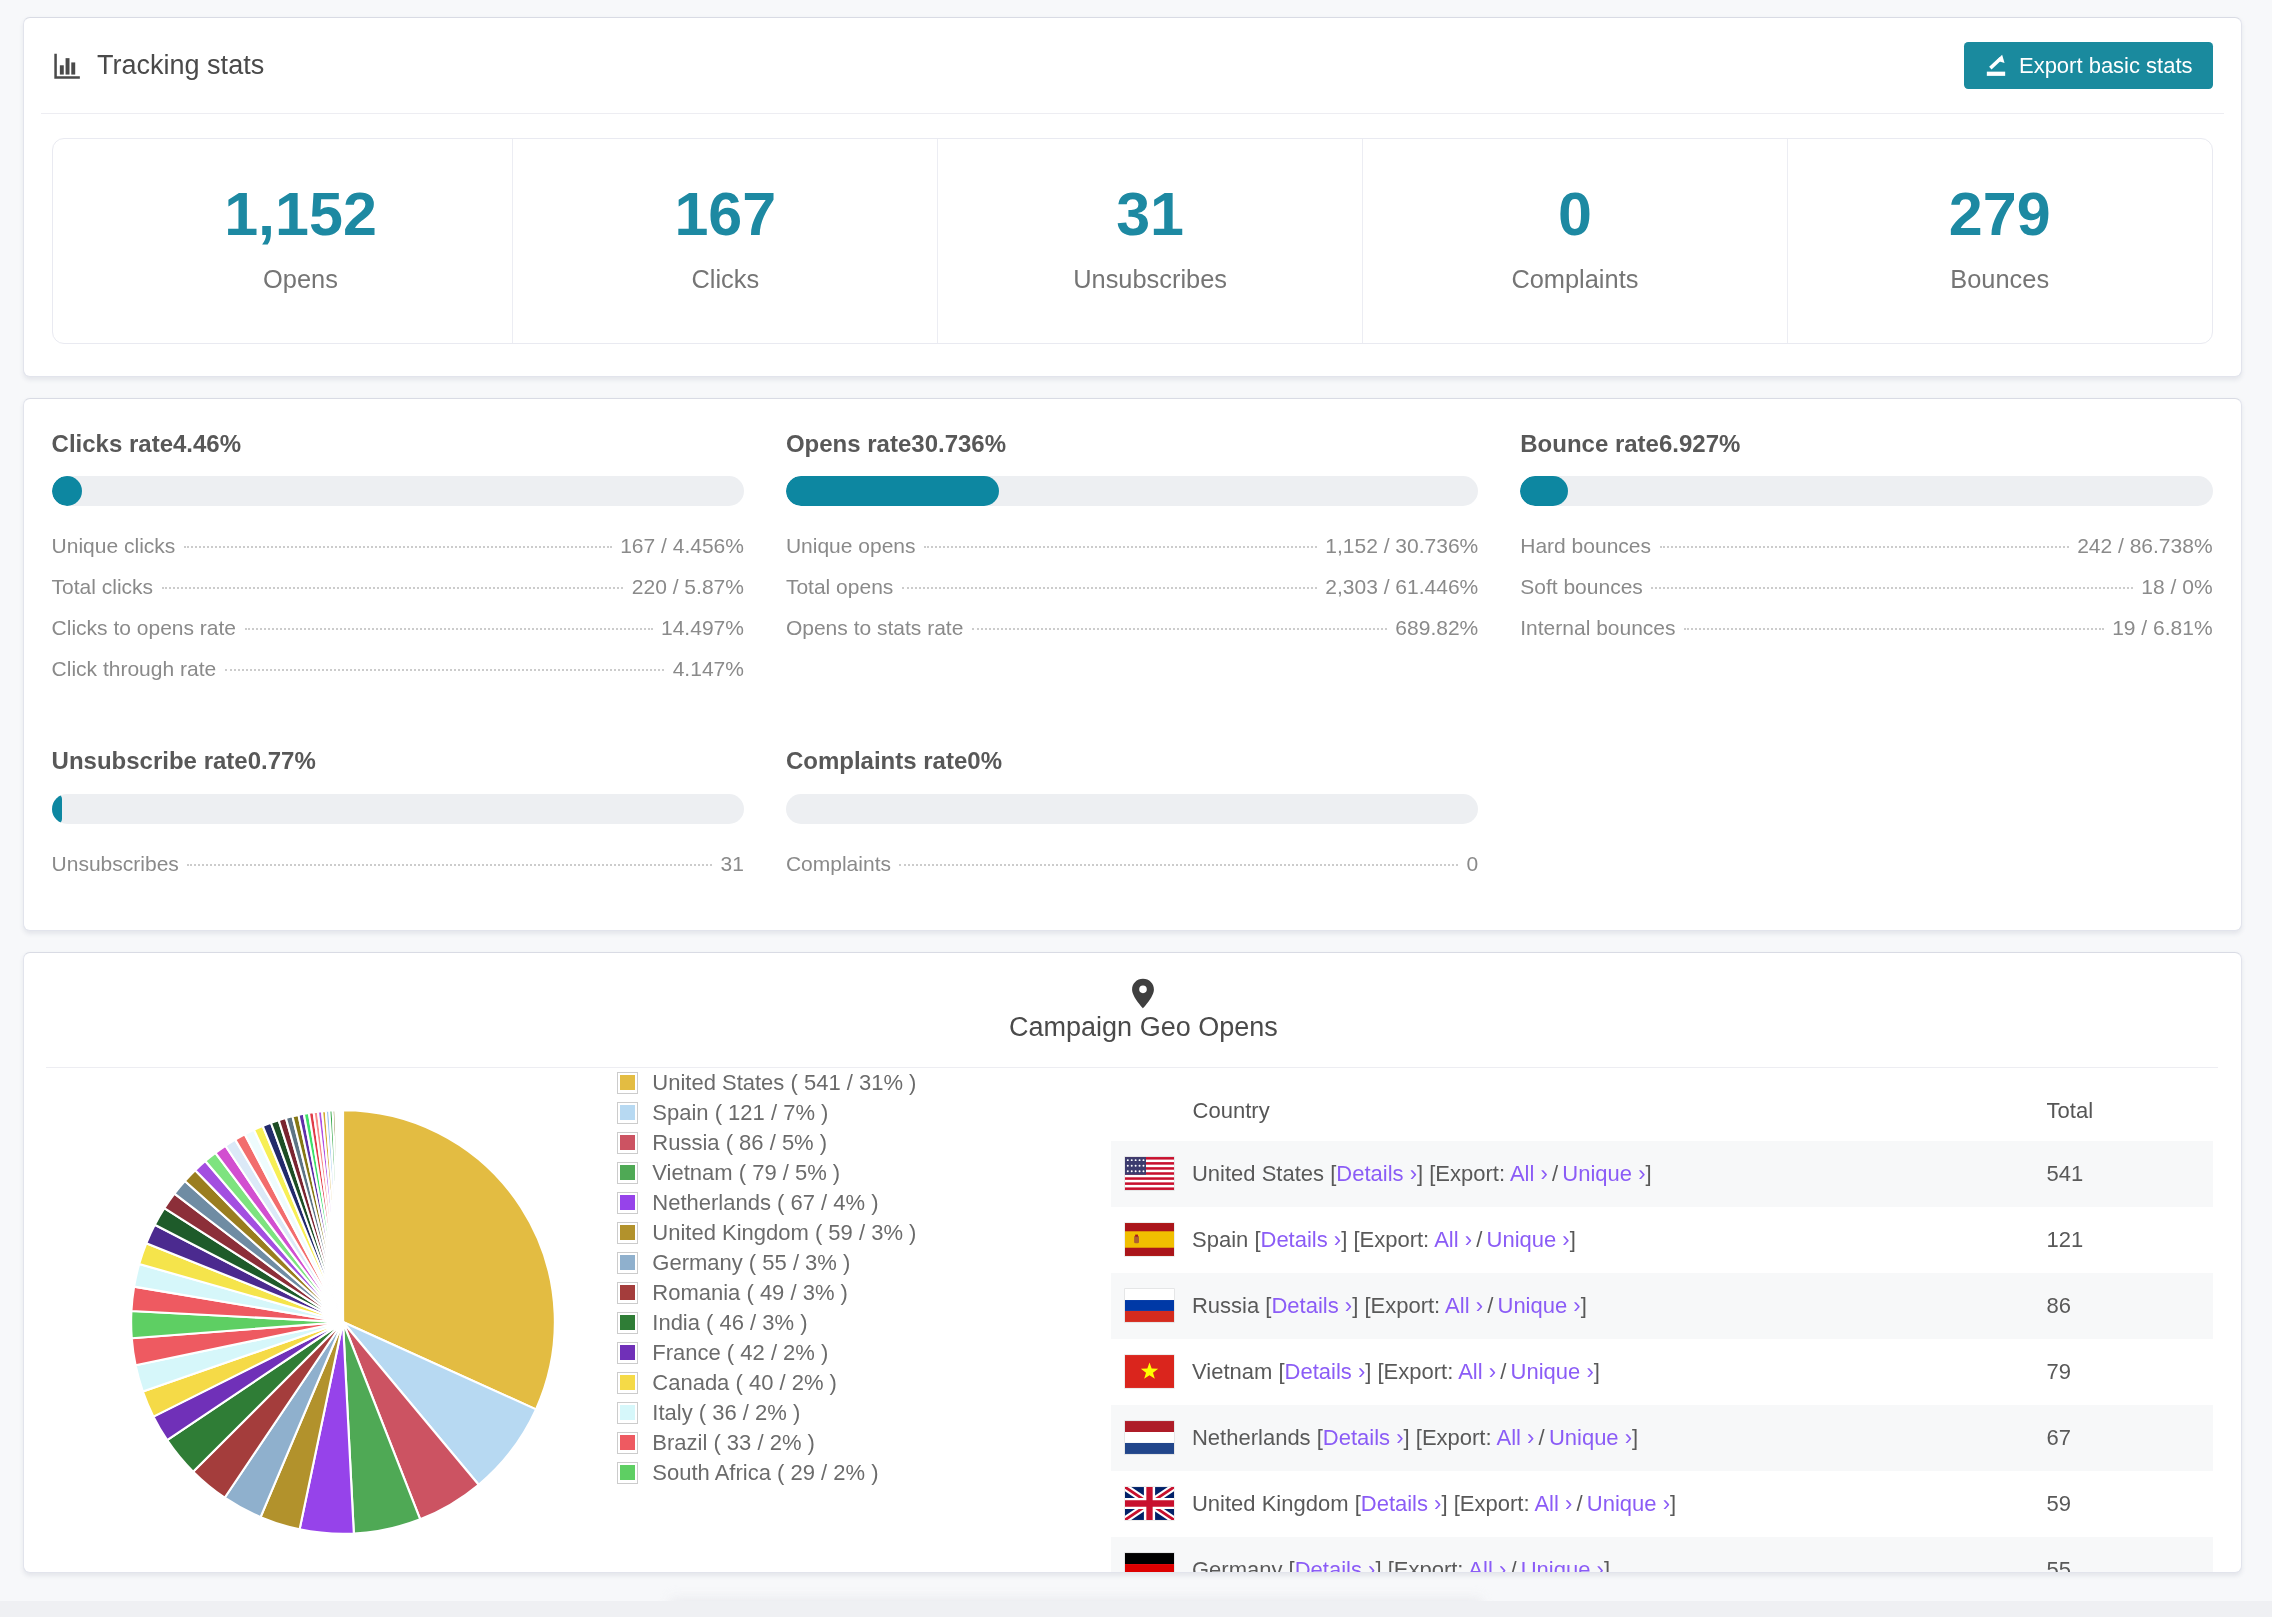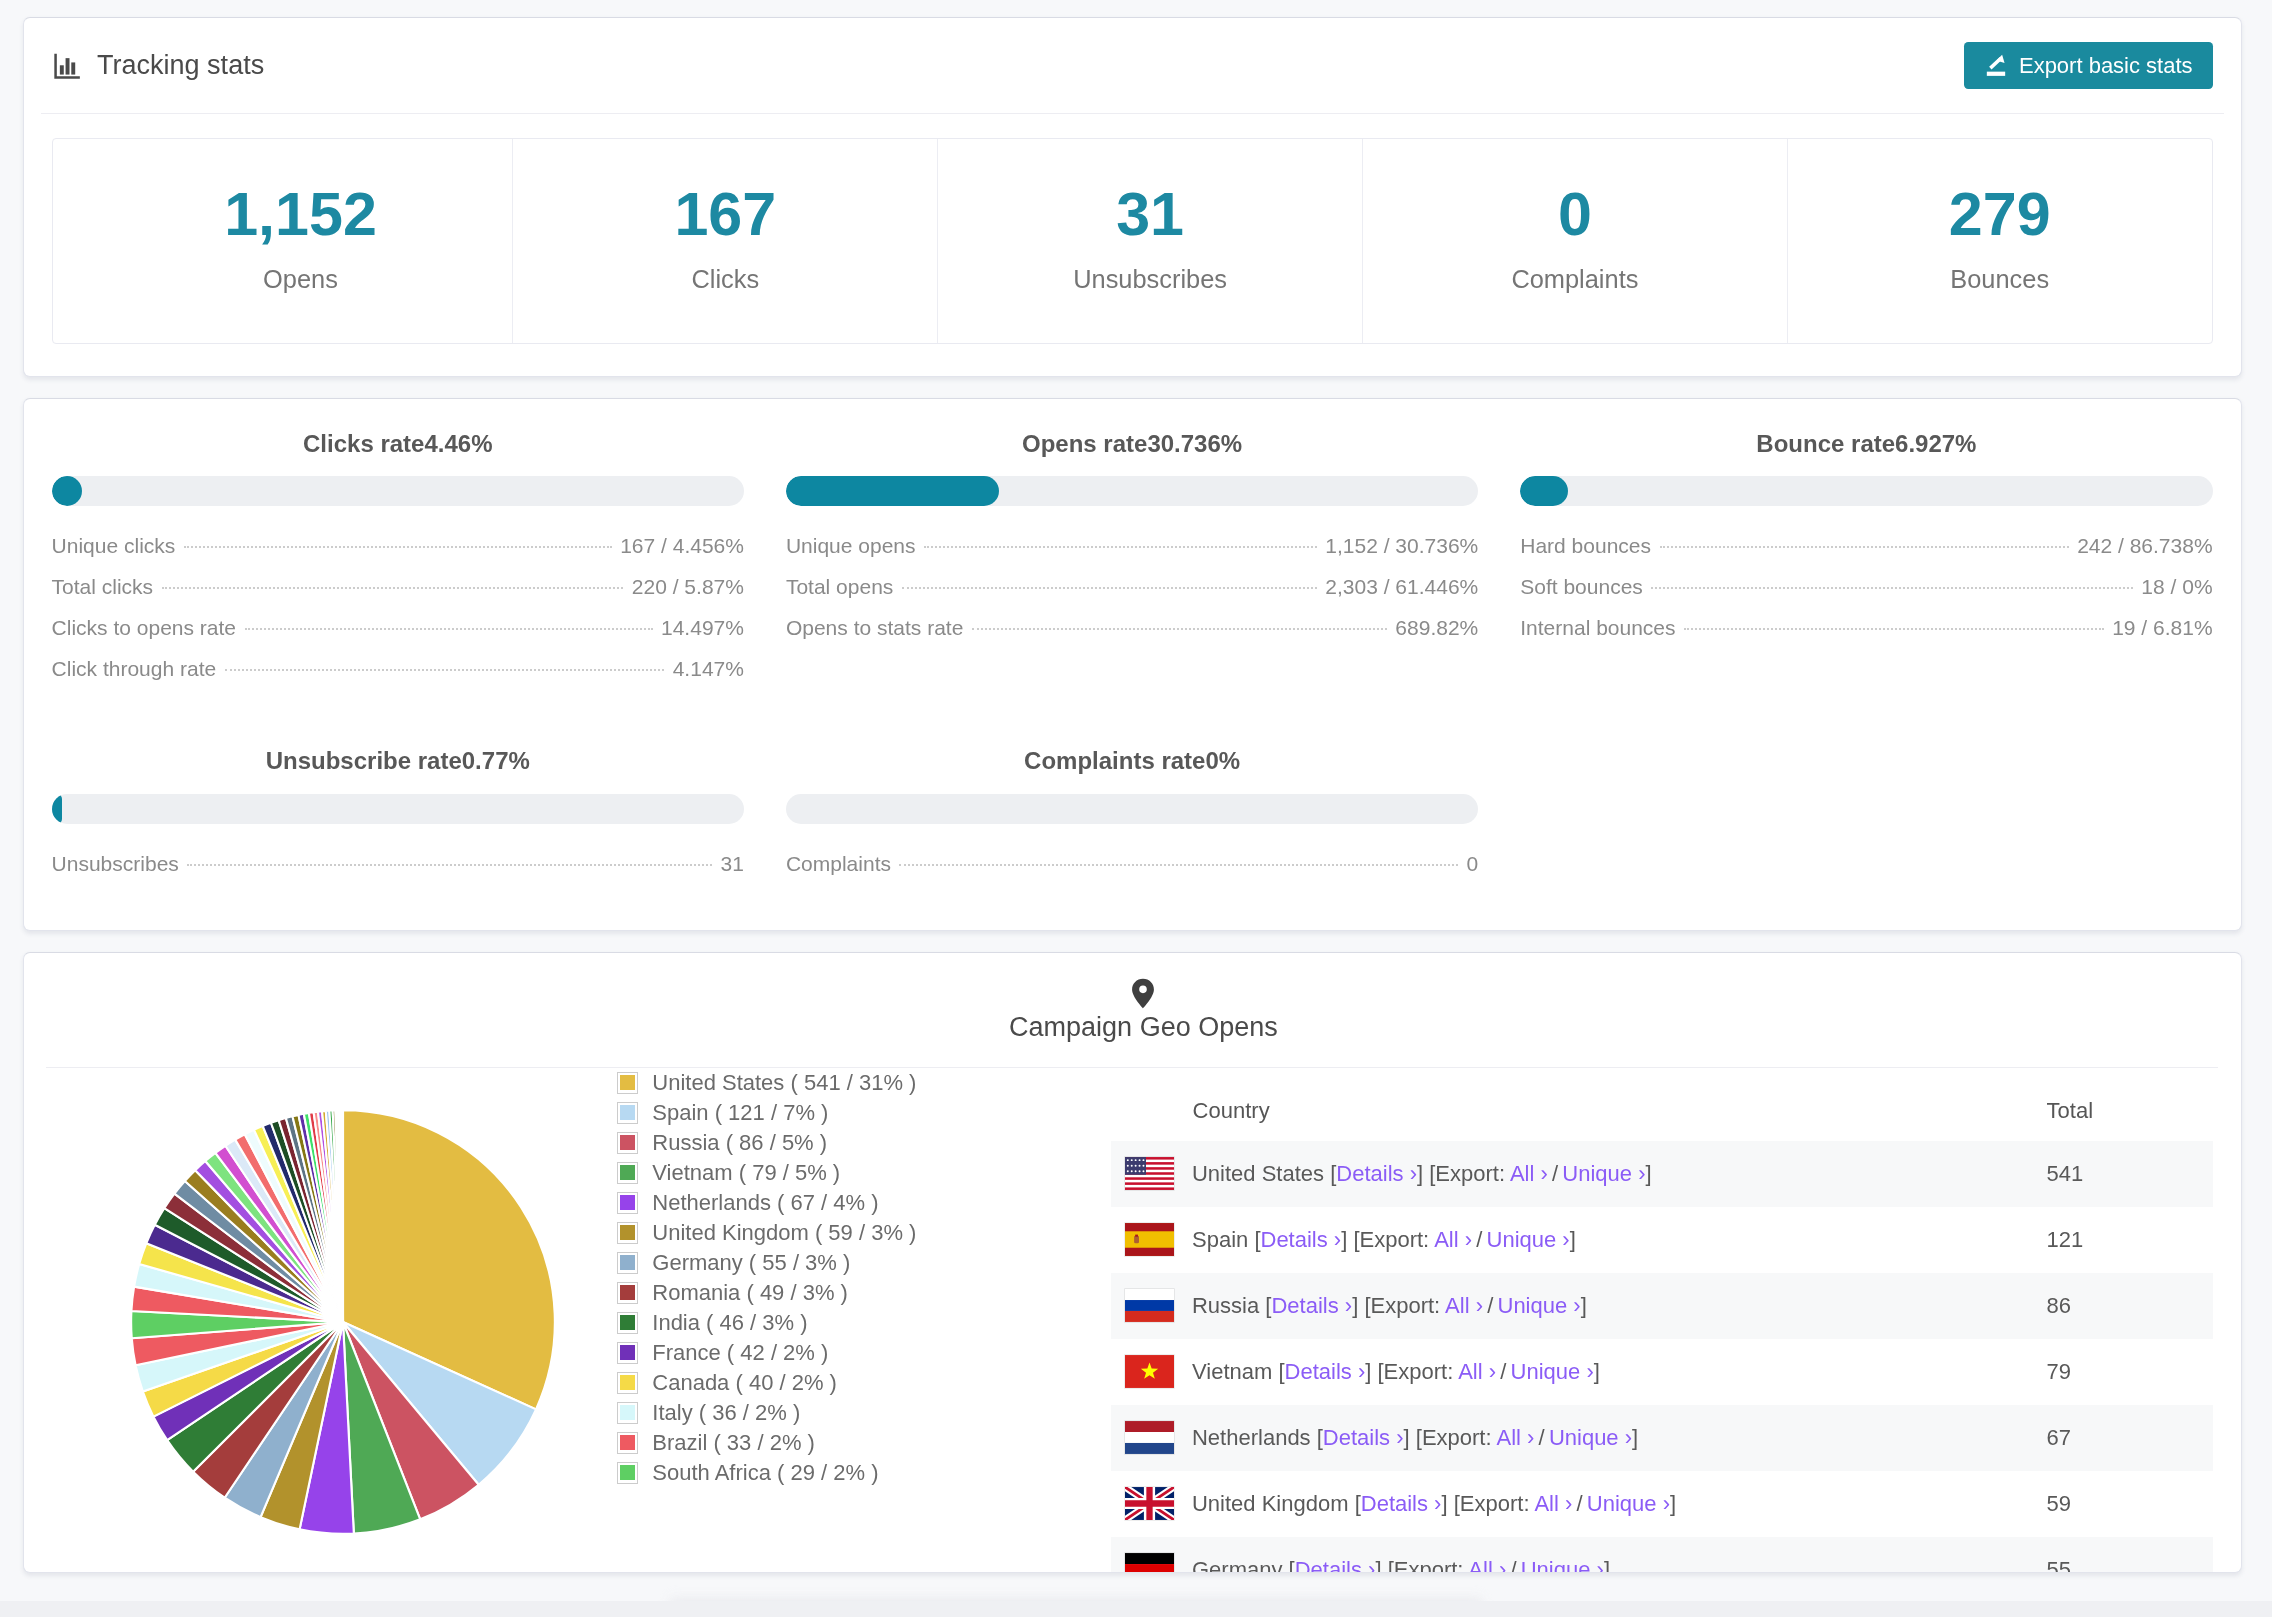--- a/index.html
+++ b/index.html
@@ -11,30 +11,30 @@
   .card-divider{height:0.7px;background:#ededf2;margin:0 17px;}
 
   
   .card-header{display:flex;justify-content:space-between;padding:24px 28px;}
   .hdr-left{display:flex;align-items:center;gap:15.5px;}
   .hdr-title{font-size:27px;color:#4a4a4a;}
   .icon{display:inline-flex;align-items:center;justify-content:center;}
   .btn-export{display:inline-flex;align-items:center;gap:11.3px;background:#1a8a9e;color:#fff;
     border:none;border-radius:4.2px;font-size:22px;padding:10.6px 20px;cursor:pointer;
     font-family:"Liberation Sans","DejaVu Sans",sans-serif;}
-  .stats-row{display:flex;margin:24px 28px 32px 28px;border:0.7px solid #e9eaf1;border-radius:4px;padding-left:36px;}
+  .stats-row{display:flex;margin:24px 28px 32px 28px;border:0.7px solid #e9eaf1;border-radius:12px;padding-left:36px;}
   .stat-cell{flex:1;text-align:center;padding:45px 0 49px 0;border-right:0.7px solid #ecedf3;}
   .stat-cell:last-child{border-right:none;}
   .stat-value{font-size:61px;font-weight:bold;color:#1d89a2;line-height:1;}
   .stat-label{font-size:25.4px;color:#757575;margin-top:20px;}
 
   
   .rates-card{padding:31px 28px 37px 28px;}
   .rates-grid{display:grid;grid-template-columns:1fr 1fr 1fr;column-gap:42px;row-gap:49px;}
-  .rate-head{display:flex;justify-content:center;align-items:baseline;}
+  .rate-head{display:flex;justify-content:flex-start;align-items:baseline;}
   .rate-title{font-size:24px;font-weight:bold;color:#585858;}
   .rate-value{font-size:24px;font-weight:bold;color:#585858;}
   .bar-track{margin-top:18.4px;height:30px;border-radius:15px;background:#edeff2;overflow:hidden;position:relative;}
   .bar-fill{height:100%;border-radius:15px;background:#0d87a1;width:0;}
   .rate-rows{margin-top:28px;}
   .detail-row{display:flex;align-items:baseline;height:41px;font-size:21px;color:#8a8a8a;}
   .detail-label{white-space:nowrap;}
   .leader{flex:1;border-bottom:2.1px dotted #cccccc;margin:0 8.5px;transform:translateY(-5px);}
   .detail-value{white-space:nowrap;}
 

